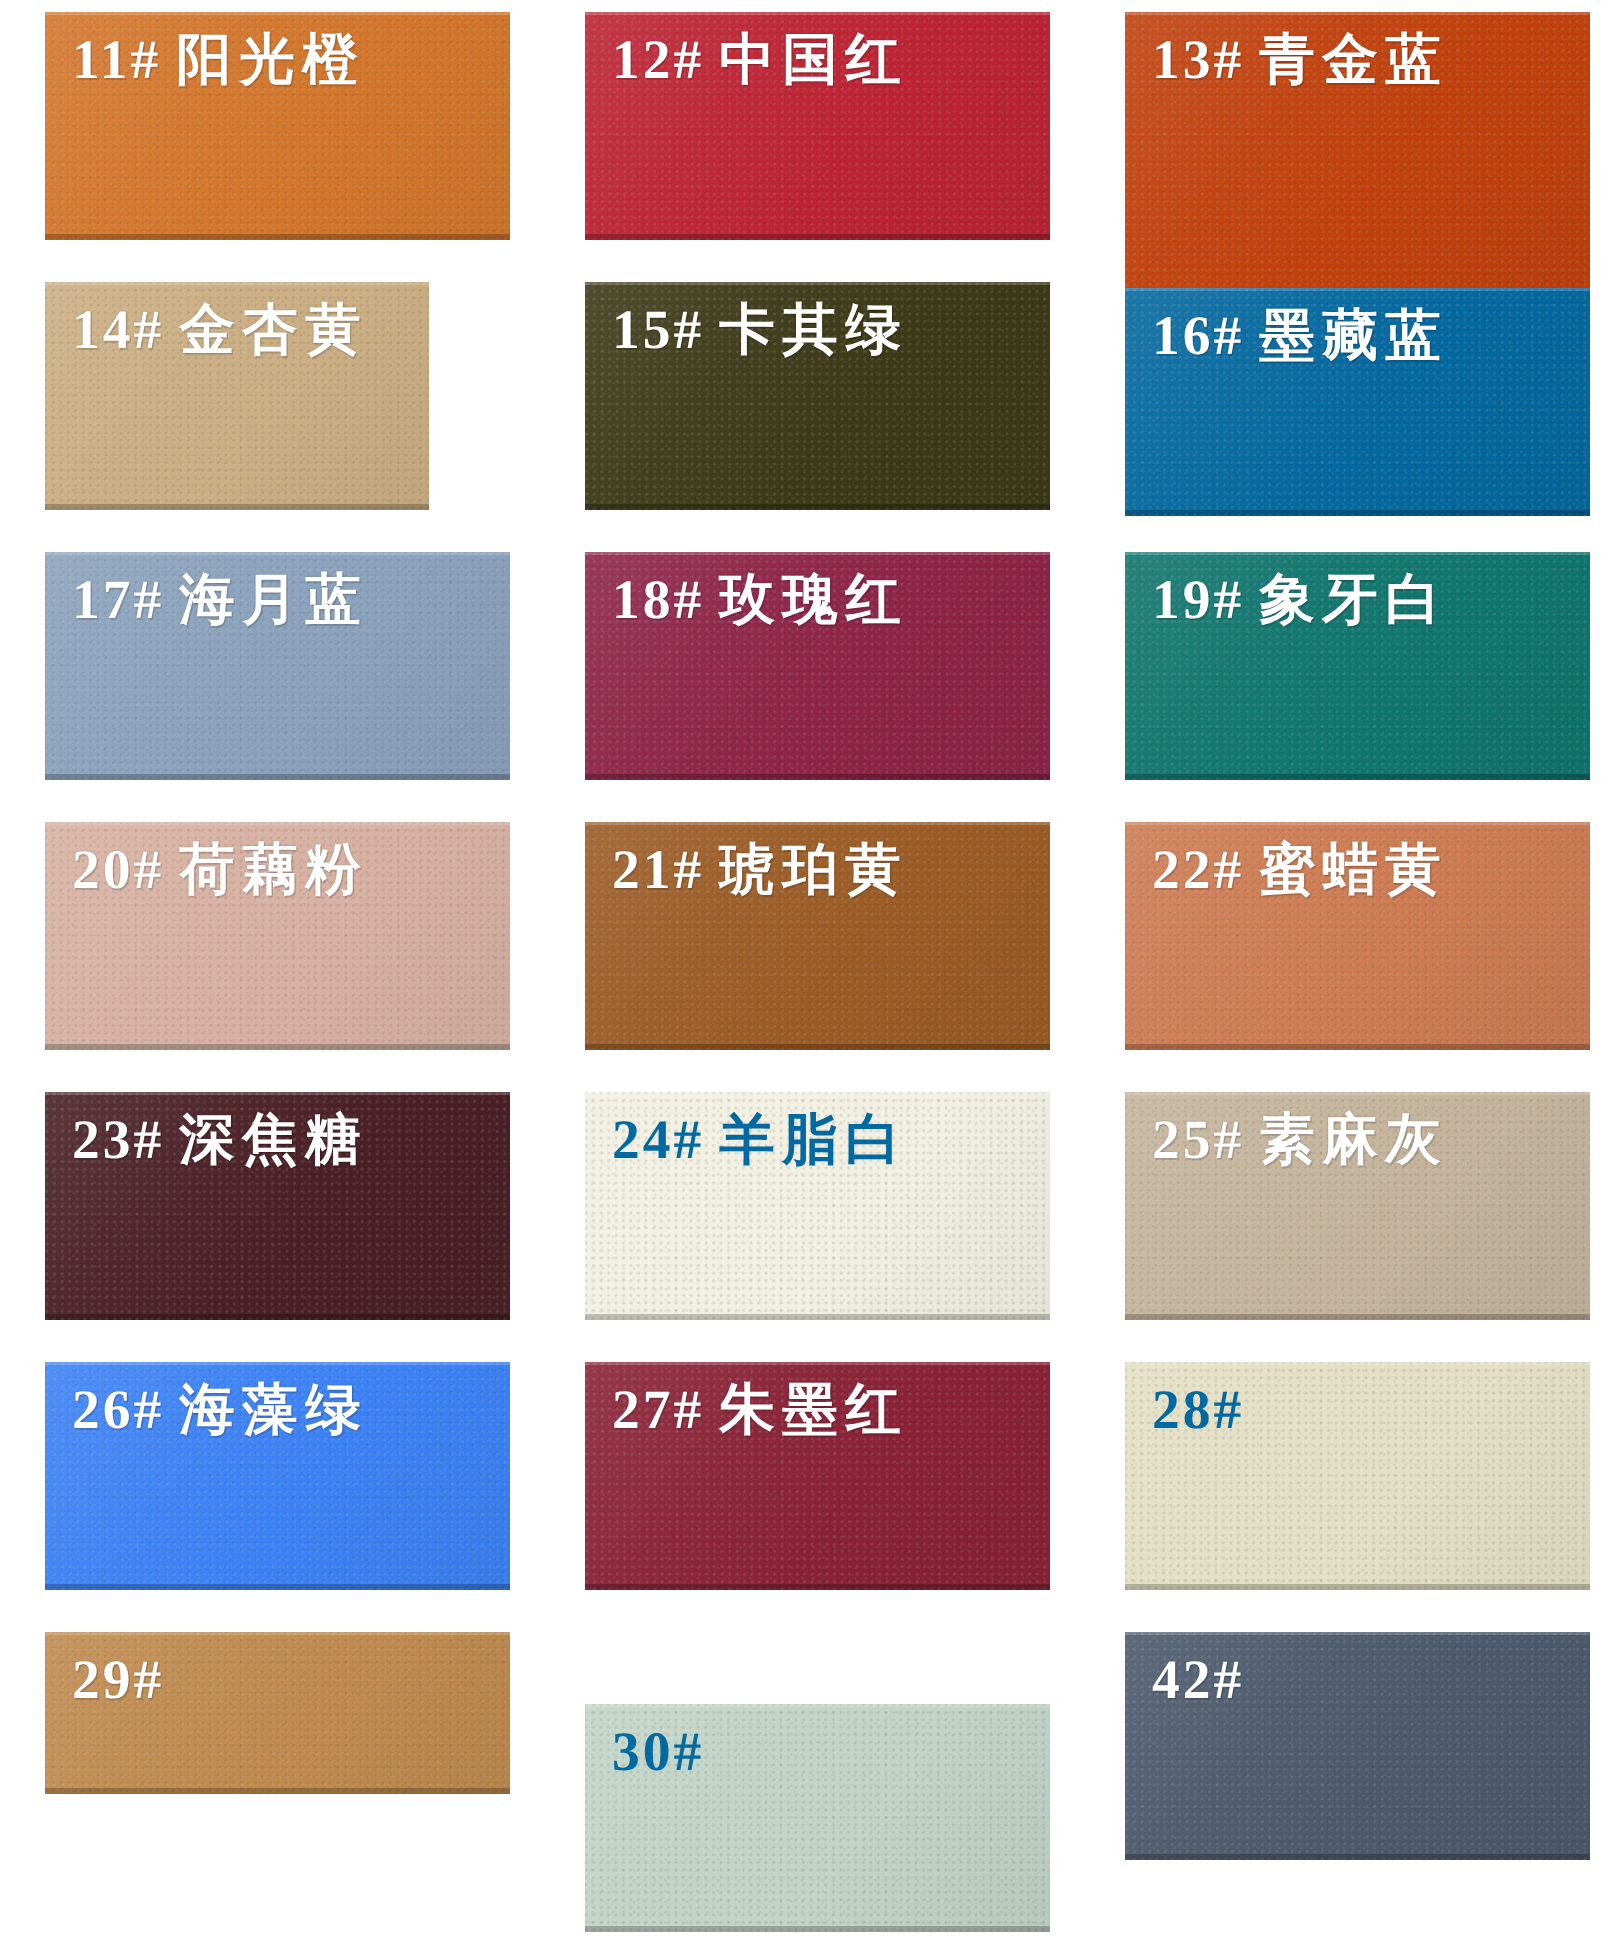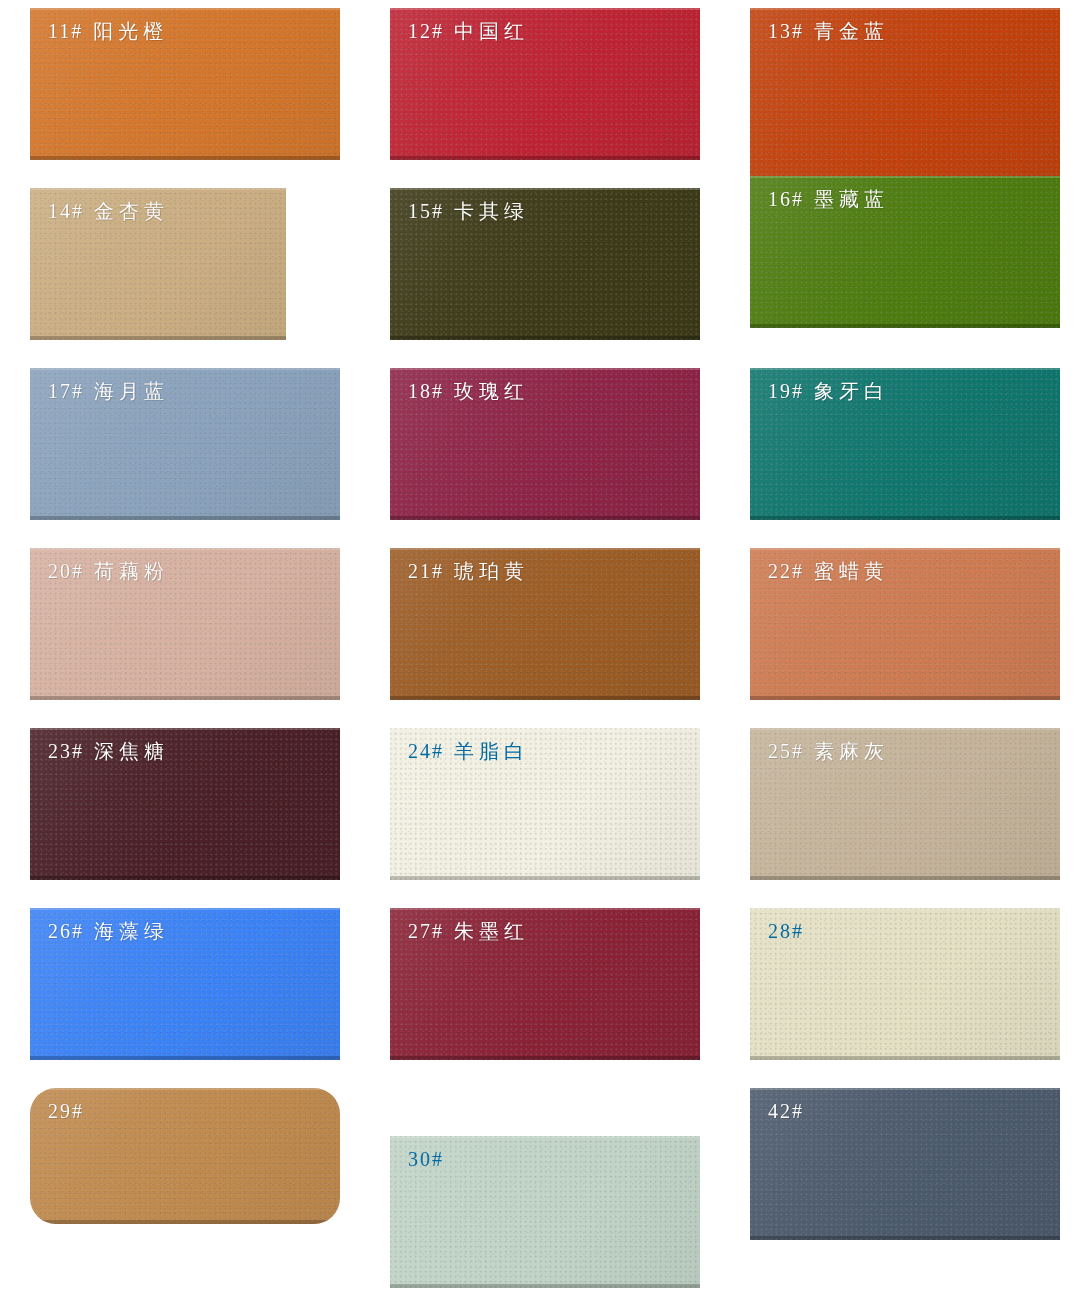--- a/index.html
+++ b/index.html
@@ -58,26 +58,27 @@
     position: absolute;
     left: 0; right: 0; top: 0;
     height: 2px;
     background: rgba(255,255,255,0.18);
     pointer-events: none;
   }
   .label {
     position: absolute;
     left: 18px;
     top: 12px;
-    font-size: 20px;
+    font-size: 37px;
     line-height: 1.15;
     letter-spacing: 1px;
     white-space: nowrap;
     z-index: 5;
     font-family: "Liberation Serif", "DejaVu Serif", serif;
+    font-weight: bold;
   }
   .label.light {
     color: #ffffff;
     text-shadow:
        0 0 1px rgba(0,0,0,0.30),
        1px 1px 0 rgba(0,0,0,0.12);
   }
   .label.dark {
     color: #0369a1;
   }
@@ -121,21 +122,21 @@
       <div class="edge-bottom"></div>
       <div class="label light"><span class="code">14#</span><span class="cname">金杏黄</span></div>
     </div>
     <div class="swatch" style="left: 390px; top: 188px; width: 310px; height: 152px; background: rgb(60, 58, 23);">
       <div class="grain"></div>
       <div class="sheen"></div>
       <div class="edge-top"></div>
       <div class="edge-bottom"></div>
       <div class="label light"><span class="code">15#</span><span class="cname">卡其绿</span></div>
     </div>
-    <div class="swatch" style="left: 750px; top: 176px; width: 310px; height: 152px; background: #4d7c0f;">
+    <div class="swatch" style="left: 750px; top: 192px; width: 310px; height: 152px; background: #0369a1;">
       <div class="grain"></div>
       <div class="sheen"></div>
       <div class="edge-top"></div>
       <div class="edge-bottom"></div>
       <div class="label light"><span class="code">16#</span><span class="cname">墨藏蓝</span></div>
     </div>
     <div class="swatch" style="left: 30px; top: 368px; width: 310px; height: 152px; background: rgb(138, 162, 188);">
       <div class="grain"></div>
       <div class="sheen"></div>
       <div class="edge-top"></div>
@@ -212,21 +213,21 @@
       <div class="edge-bottom"></div>
       <div class="label light"><span class="code">27#</span><span class="cname">朱墨红</span></div>
     </div>
     <div class="swatch" style="left: 750px; top: 908px; width: 310px; height: 152px; background: rgb(228, 224, 196);">
       <div class="grain"></div>
       <div class="sheen"></div>
       <div class="edge-top"></div>
       <div class="edge-bottom"></div>
       <div class="label dark"><span class="code">28#</span><span class="cname"></span></div>
     </div>
-    <div class="swatch" style="left: 30px; top: 1088px; width: 310px; height: 136px; background: rgb(192, 138, 78); border-radius: 26px;">
+    <div class="swatch" style="left: 30px; top: 1088px; width: 310px; height: 108px; background: rgb(192, 138, 78);">
       <div class="grain"></div>
       <div class="sheen"></div>
       <div class="edge-top"></div>
       <div class="edge-bottom"></div>
       <div class="label light"><span class="code">29#</span><span class="cname"></span></div>
     </div>
     <div class="swatch" style="left: 390px; top: 1136px; width: 310px; height: 152px; background: rgb(193, 212, 199);">
       <div class="grain"></div>
       <div class="sheen"></div>
       <div class="edge-top"></div>

